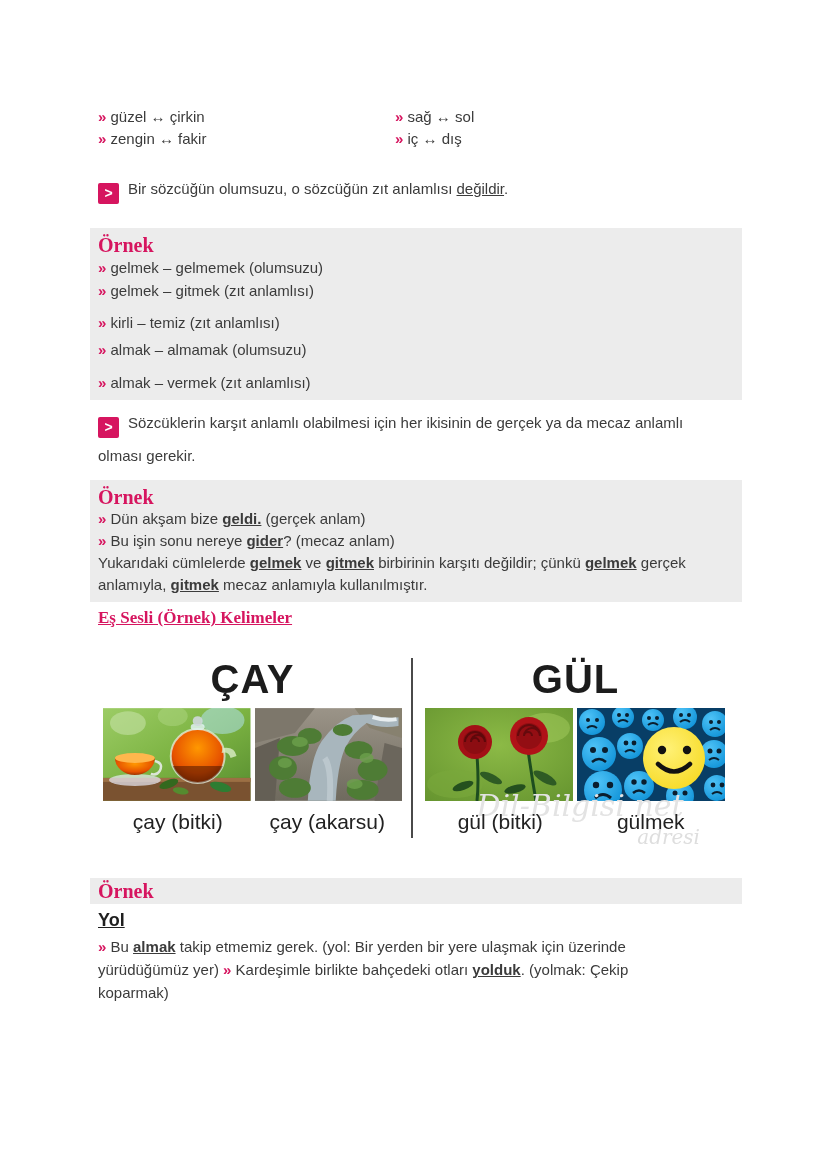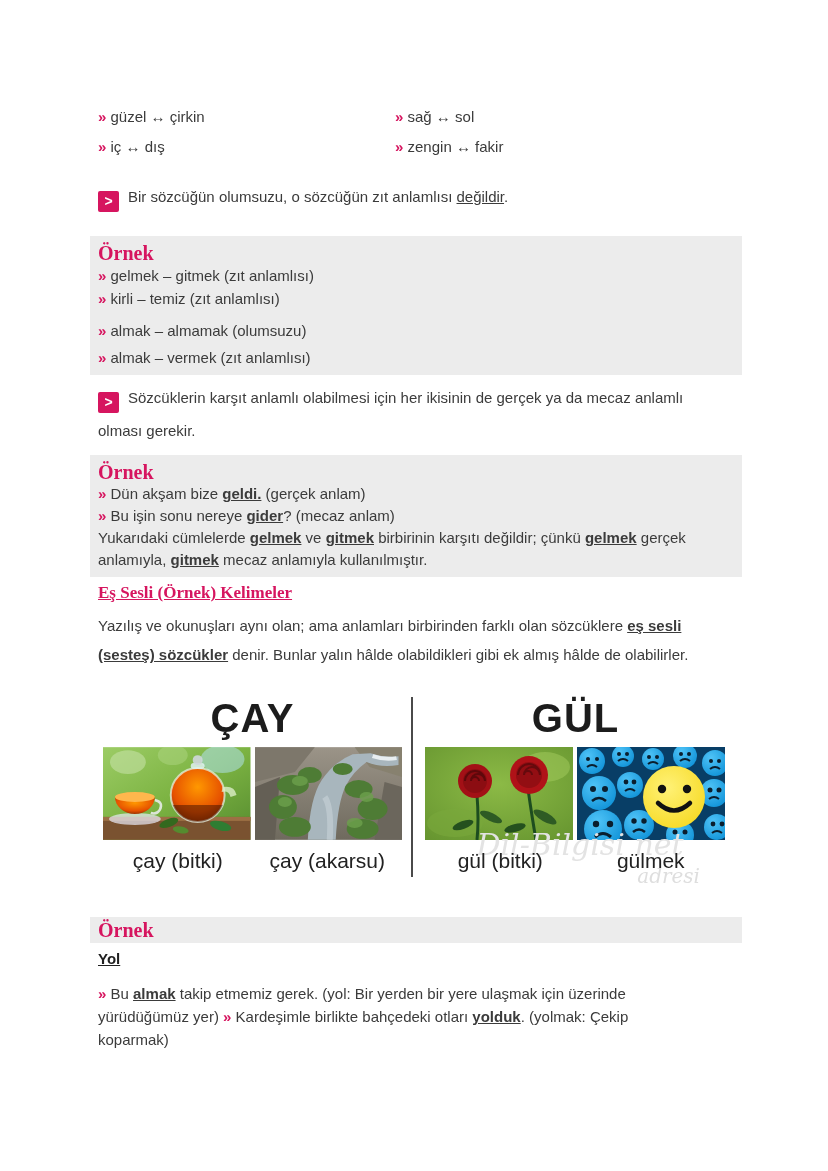--- a/index.html
+++ b/index.html
@@ -17,21 +17,21 @@
   .b { font-weight:bold;text-decoration:underline; }
   .u { text-decoration:underline; }
   .pink { color:#d6155f; font-weight:bold; }
 
   
   .pairs {
     margin:106px 0 0 98px;
     width:560px;
     display:grid;
     grid-template-columns:297px auto;
-    row-gap:8px;
+    row-gap:0;
   }
   .pairs .rich-item { line-height:22px; }
 
   
   .note { margin:28px 0 0 98px; width:660px; line-height:22px; }
   .note2 { margin:6px 0 0 98px; width:670px; line-height:33px; }
   .badge {
     display:inline-block;
     width:21px; height:21px;
     background:#d6155f;
@@ -124,67 +124,67 @@
   .watermark .wm2 { font-size:20px; line-height:22px; text-align:right; padding-right:30px; color:#dedede; }
 
   
   .box3-band {
     margin:30px 0 0 90px;
     width:652px;
     background:#ececec;
     padding:2px 8px;
   }
   .subheading {
-    margin:5px 0 12px 98px;
+    margin:5px 0 4px 98px;
     font-weight:bold;
-    font-size:15px;
+    font-size:18px;
     color:#1f1f1f;
     text-decoration:underline;
     line-height:22px;
   }
   .box3-lines { margin:3px 0 0 98px; width:660px; line-height:23px; }
 </style>
 </head>
 <body>
 
 <div class="page">
 
   <div class="pairs">
       <div class="rich-item"><span class="pink">» </span><span>güzel ↔ çirkin</span></div>
       <div class="rich-item"><span class="pink">» </span><span>sağ ↔ sol</span></div>
+      <div class="rich-item"><span class="pink">» </span><span>zengin ↔ fakir</span></div>
       <div class="rich-item"><span class="pink">» </span><span>iç ↔ dış</span></div>
-      <div class="rich-item"><span class="pink">» </span><span>zengin ↔ fakir</span></div>
     </div>
 
   <div class="note">
     <span class="badge">&gt;</span><span><span>Bir sözcüğün olumsuzu, o sözcüğün zıt anlamlısı </span><span class="u">değildir</span><span>.</span></span>
   </div>
 
   <div class="gray-box box1">
     <div class="box-title">Örnek</div>
     <div class="box-items">
+        <div class="rich-item"><span class="pink">» </span><span>gelmek – gelmemek (olumsuzu)</span></div>
         <div class="rich-item"><span class="pink">» </span><span>gelmek – gitmek (zıt anlamlısı)</span></div>
         <div class="rich-item"><span class="pink">» </span><span>kirli – temiz (zıt anlamlısı)</span></div>
         <div class="rich-item"><span class="pink">» </span><span>almak – almamak (olumsuzu)</span></div>
         <div class="rich-item"><span class="pink">» </span><span>almak – vermek (zıt anlamlısı)</span></div>
       </div>
   </div>
 
   <div class="note2">
     <span class="badge">&gt;</span><span><span>Sözcüklerin karşıt anlamlı olabilmesi için her ikisinin de gerçek ya da mecaz anlamlı</span><br><span>olması gerekir.</span></span>
   </div>
 
   <div class="gray-box box2">
     <div class="box-title">Örnek</div>
     <div class="box-lines"><span class="pink">» </span><span>Dün akşam bize </span><span class="b">geldi.</span><span> (gerçek anlam)</span><br><span class="pink">» </span><span>Bu işin sonu nereye </span><span class="b">gider</span><span>? (mecaz anlam)</span><br><span>Yukarıdaki cümlelerde </span><span class="b">gelmek</span><span> ve </span><span class="b">gitmek</span><span> birbirinin karşıtı değildir; çünkü </span><span class="b">gelmek</span><span> gerçek</span><br><span>anlamıyla, </span><span class="b">gitmek</span><span> mecaz anlamıyla kullanılmıştır.</span></div>
   </div>
 
   <div class="section-heading">Eş Sesli (Örnek) Kelimeler</div>
 
-  <div class="para"><span>Yazılış ve okunuşları aynı olan; ama anlamları birbirinden farklı olan sözcüklere </span><span class="b">eş sesli</span><br><span class="b">(sesteş) sözcükler</span><span> denir. Bunlar yalın hâlde olabildikleri gibi ek almış hâlde de olabilirler.</span></div>
 
   <div class="figure">
     <div class="watermark">
       <div class="wm1">Dil-Bilgisi net</div>
       <div class="wm2">adresi</div>
     </div>
 
     <div class="fig-group fig-left">
       <div class="fig-title">ÇAY</div>
       <div class="fig-images">

